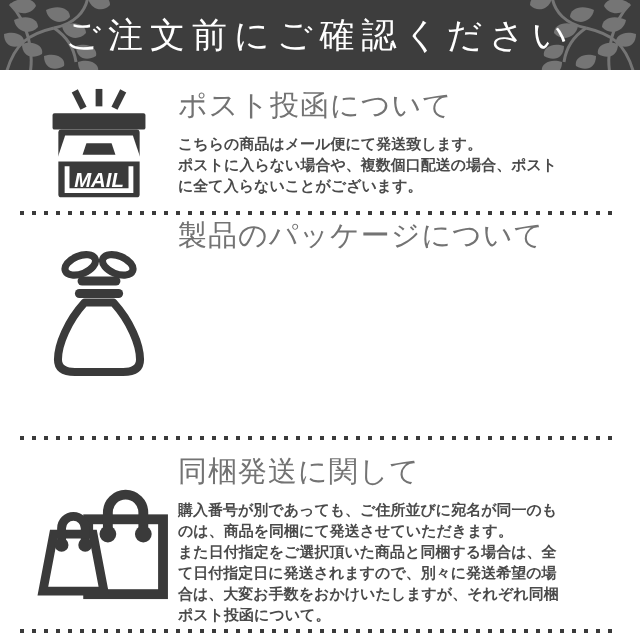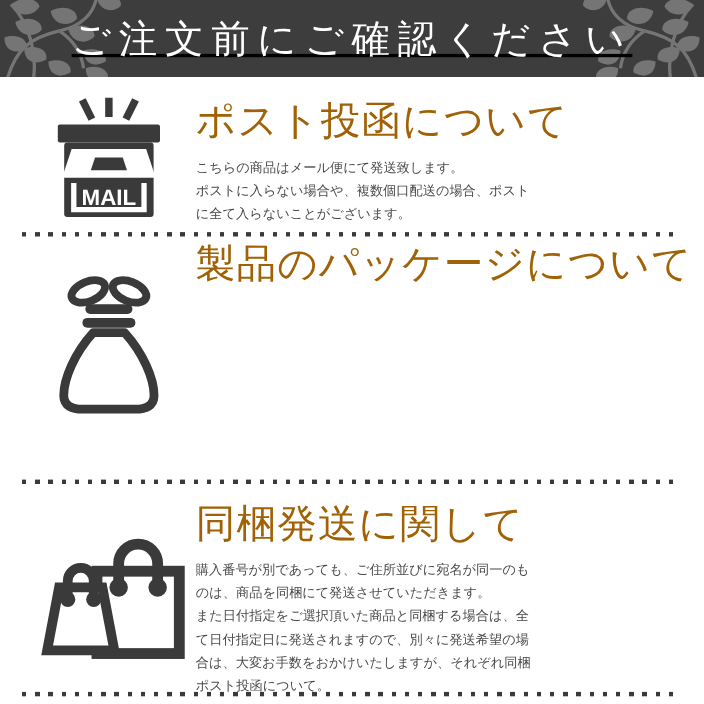--- a/index.html
+++ b/index.html
@@ -11,21 +11,20 @@
     overflow:hidden;
     font-family:"Liberation Sans","DejaVu Sans",sans-serif;
   }
   
   .header {
     position:absolute; top:0; left:0;
     width:640px; height:70px;
     background:#3d3d3d;
     display:flex; align-items:center; justify-content:center;
     overflow:hidden;
-    text-decoration:underline;
   }
   .header h1 {
     color:#ffffff;
     font-size:35px;
     font-weight:400;
     letter-spacing:7px;
     white-space:nowrap;
     z-index:2;
   }
   .vine { position:absolute; top:0; height:70px; width:118px; z-index:1; }
@@ -35,39 +34,40 @@
   .section {
     position:absolute; left:20px;
     width:606px;
     display:flex; flex-direction:row; align-items:center;
   }
   .sec1 { top:84px;  height:126px; }
   .sec2 { top:210px; height:208px; }
   .sec3 { top:448px; height:180px; }
   .icon-col {
     flex:0 0 158px;
-    display:flex; align-items:flex-start; justify-content:center;
+    display:flex; align-items:flex-start; justify-content:center;font-style:italic;
   }
   .text-col { flex:1; min-width:0; align-self:flex-start; padding-top:2px; }
   .sec2 .text-col { padding-top:6px; }
   .sec3 .text-col { padding-top:4px; }
   .text-col h2 {
-    font-size:36px;
+    font-size:29px;
     font-weight:500;
-    color:#a16207;
+    color:#737373;
     letter-spacing:1px;
     margin:0 0 7px 0;
     white-space:nowrap;
   }
   .body-text {
-    font-size:12px;
+    font-size:15px;
     line-height:21px;
     color:#4a4a4a;
     white-space:pre-line;
     letter-spacing:0;
+    font-weight:bold;
   }
   
   .sep {
     position:absolute; left:20px;
     width:600px; height:4px;
     background-image:repeating-linear-gradient(to right,
       #3a3a3a 0px, #3a3a3a 4px, transparent 4px, transparent 12px);
   }
   .sep1 { top:211px; }
   .sep2 { top:436px; }

